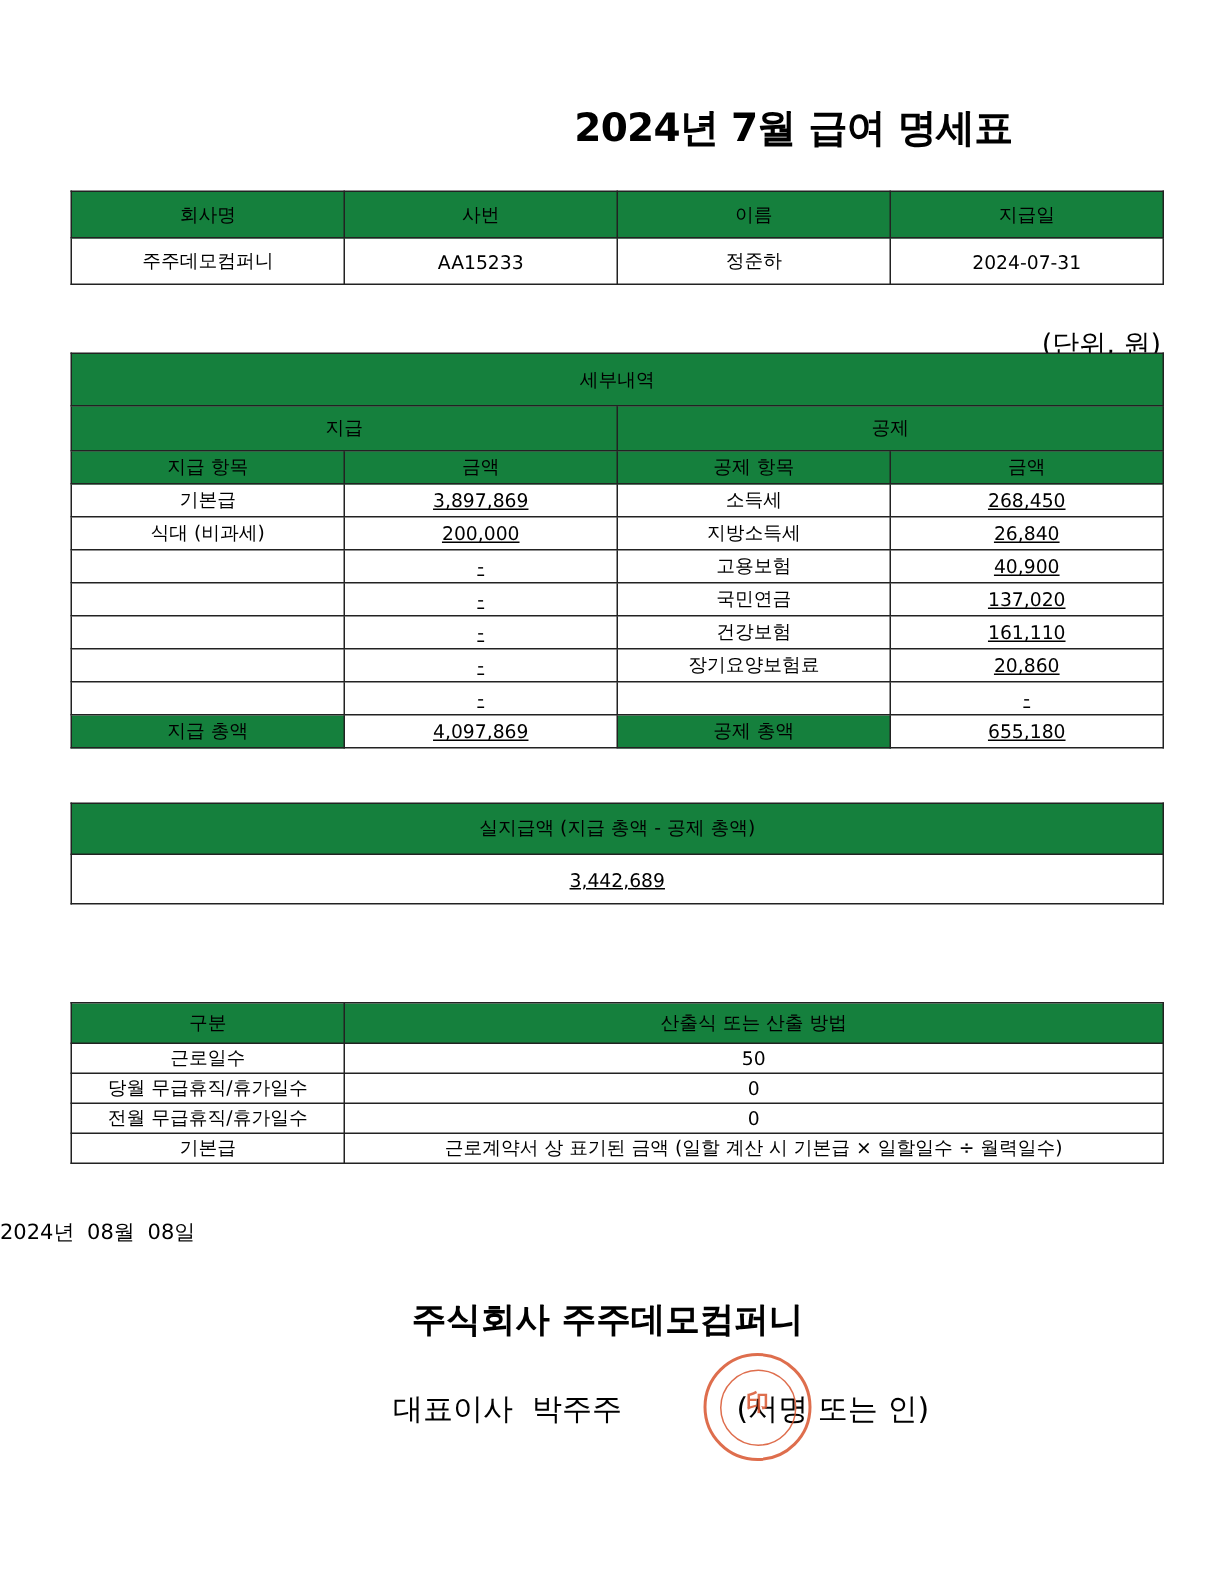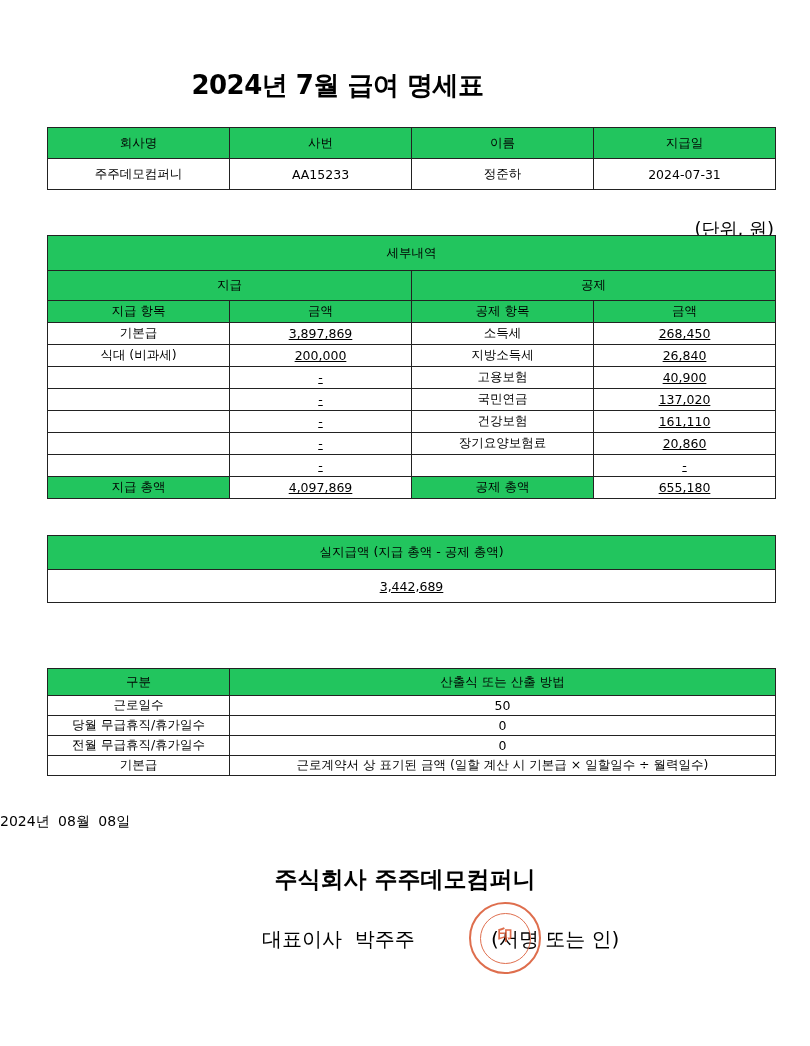--- a/index.html
+++ b/index.html
@@ -1,21 +1,21 @@
 <!DOCTYPE html>
 <html><head>
   <meta charset="utf-8">
   <style>
     * { box-sizing: border-box; margin: 0; padding: 0; }
     html, body { width: 810px; height: 1046px; background: #ffffff; }
     body { font-family: "DejaVu Sans", "Liberation Sans", sans-serif; color: #000; position: relative; }
-    .title { position: absolute; top: 68px; left: 0; width: 675px; text-align: center; font-size: 26px; font-weight: bold; letter-spacing: -0.5px; }
+    .title { position: absolute; top: 68px; left: 0; width: 675px; text-align: right; font-size: 26px; font-weight: bold; letter-spacing: -0.5px; }
     table { border-collapse: collapse; position: absolute; left: 47px; width: 729px; table-layout: fixed; font-size: 12.5px; }
     td { border: 1px solid #222; height: 22px; text-align: center; padding: 0 3px; white-space: nowrap; }
-    .hd { background: #22c55e; }
+    .hd { background: #15803d; }
     .num { text-align: center; text-decoration: underline; }
     .info td { height: 31px; }
     .unit { position: absolute; top: 217px; right: 36px; font-size: 18px; }
     .detail td.big { height: 35px; }
     .detail td.mid { height: 30px; }
     .net td.big { height: 34px; }
     .net td.val { height: 33px; }
     .calc td { height: 20px; }
     .calc td.h { height: 27px; }
     .date { position: absolute; top: 813px; left: 0; width: 810px; font-size: 14px; word-spacing: 4px; }

